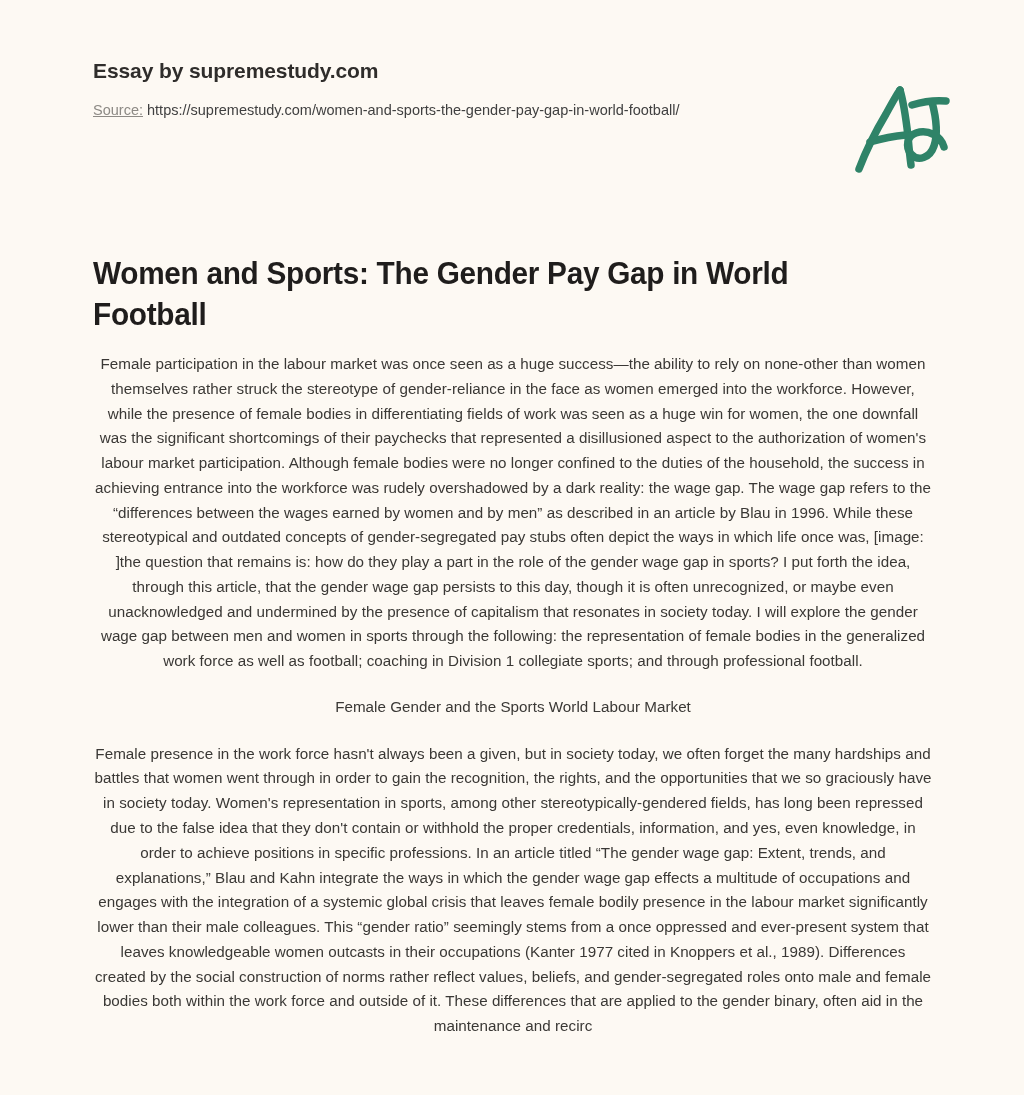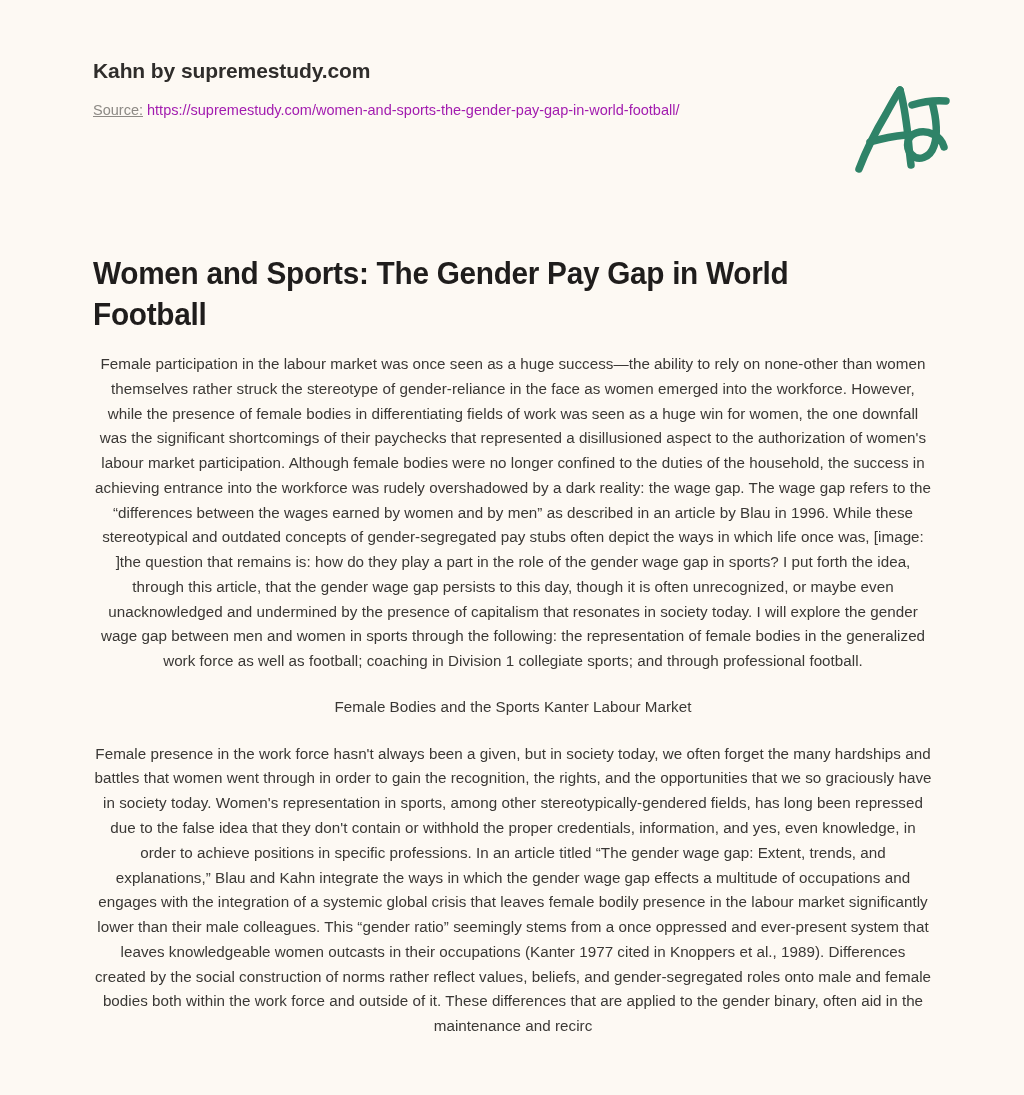--- a/index.html
+++ b/index.html
@@ -45,21 +45,21 @@
     font-size: 14.5px;
     line-height: 1.55;
     width: 760px;
     word-break: break-word;
   }
   .source-label {
     color: #8d8a85;
     text-decoration: underline;
   }
   .source-url {
-    color: #a21caf;
+    color: #404040;
     text-decoration: none;
   }
 
   
   .logo {
     position: absolute;
     right: 58px;
     top: 72px;
     width: 118px;
     height: 110px;
@@ -107,21 +107,21 @@
   .article p.tail {
     margin-bottom: 13px;
   }
 </style>
 </head>
 <body>
 
 <div class="page">
 
   <div class="header">
-    <p class="essay-by">Kahn by supremestudy.com</p>
+    <p class="essay-by">Essay by supremestudy.com</p>
 
     <div class="source-line">
       <span class="source-label">Source:</span>
       <a class="source-url" href="#">https://supremestudy.com/women-and-sports-the-gender-pay-gap-in-world-football/</a>
     </div>
   </div>
 
   <div class="logo">
     <svg viewBox="0 0 118 110" xmlns="http://www.w3.org/2000/svg">
       <g fill="none" stroke="#2f8368" stroke-width="7.5" stroke-linecap="round" stroke-linejoin="round">
@@ -136,17 +136,17 @@
 
         <path d="M64 33 C 74 30, 88 28, 98 29"></path>
       </g>
     </svg>
   </div>
 
   <h1 class="doc-title">Women and Sports: The Gender Pay Gap in World Football</h1>
 
   <div class="article">
     <p>Female participation in the labour market was once seen as a huge success—the ability to rely on none-other than women themselves rather struck the stereotype of gender-reliance in the face as women emerged into the workforce. However, while the presence of female bodies in differentiating fields of work was seen as a huge win for women, the one downfall was the significant shortcomings of their paychecks that represented a disillusioned aspect to the authorization of women's labour market participation. Although female bodies were no longer confined to the duties of the household, the success in achieving entrance into the workforce was rudely overshadowed by a dark reality: the wage gap. The wage gap refers to the “differences between the wages earned by women and by men” as described in an article by Blau in 1996. While these stereotypical and outdated concepts of gender-segregated pay stubs often depict the ways in which life once was, [image: ]the question that remains is: how do they play a part in the role of the gender wage gap in sports? I put forth the idea, through this article, that the gender wage gap persists to this day, though it is often unrecognized, or maybe even unacknowledged and undermined by the presence of capitalism that resonates in society today. I will explore the gender wage gap between men and women in sports through the following: the representation of female bodies in the generalized work force as well as football; coaching in Division 1 collegiate sports; and through professional football.</p>
-    <p class="section-heading">Female Bodies and the Sports Kanter Labour Market</p>
+    <p class="section-heading">Female Gender and the Sports World Labour Market</p>
     <p class="tail">Female presence in the work force hasn't always been a given, but in society today, we often forget the many hardships and battles that women went through in order to gain the recognition, the rights, and the opportunities that we so graciously have in society today. Women's representation in sports, among other stereotypically-gendered fields, has long been repressed due to the false idea that they don't contain or withhold the proper credentials, information, and yes, even knowledge, in order to achieve positions in specific professions. In an article titled “The gender wage gap: Extent, trends, and explanations,” Blau and Kahn integrate the ways in which the gender wage gap effects a multitude of occupations and engages with the integration of a systemic global crisis that leaves female bodily presence in the labour market significantly lower than their male colleagues. This “gender ratio” seemingly stems from a once oppressed and ever-present system that leaves knowledgeable women outcasts in their occupations (Kanter 1977 cited in Knoppers et al., 1989). Differences created by the social construction of norms rather reflect values, beliefs, and gender-segregated roles onto male and female bodies both within the work force and outside of it. These differences that are applied to the gender binary, often aid in the maintenance and recirc</p>
   </div>
 
 </div>
 
 </body></html>

